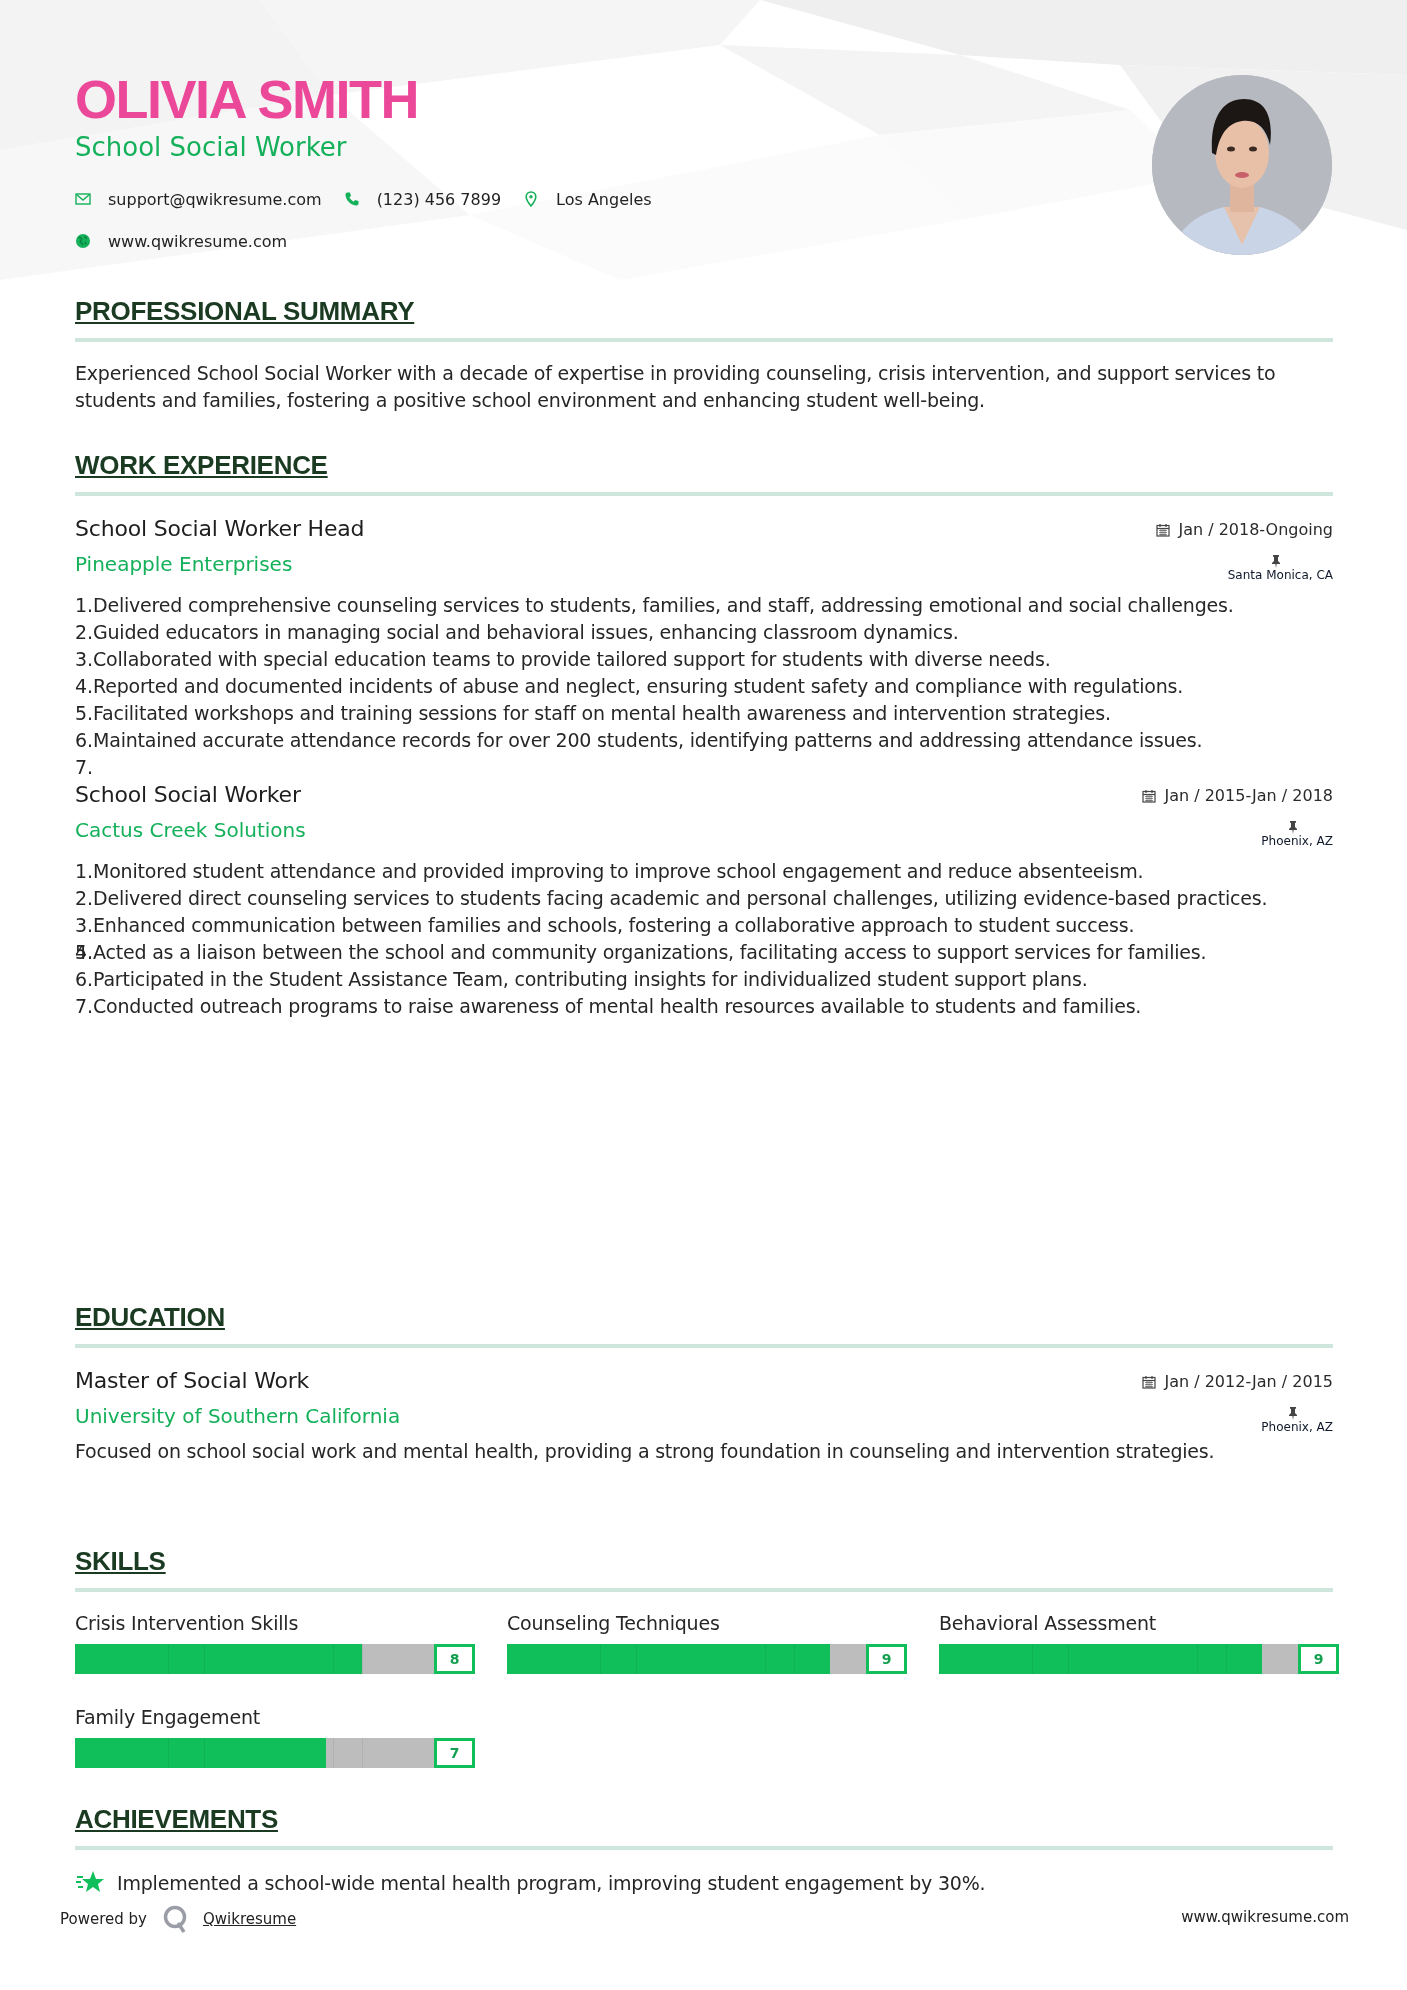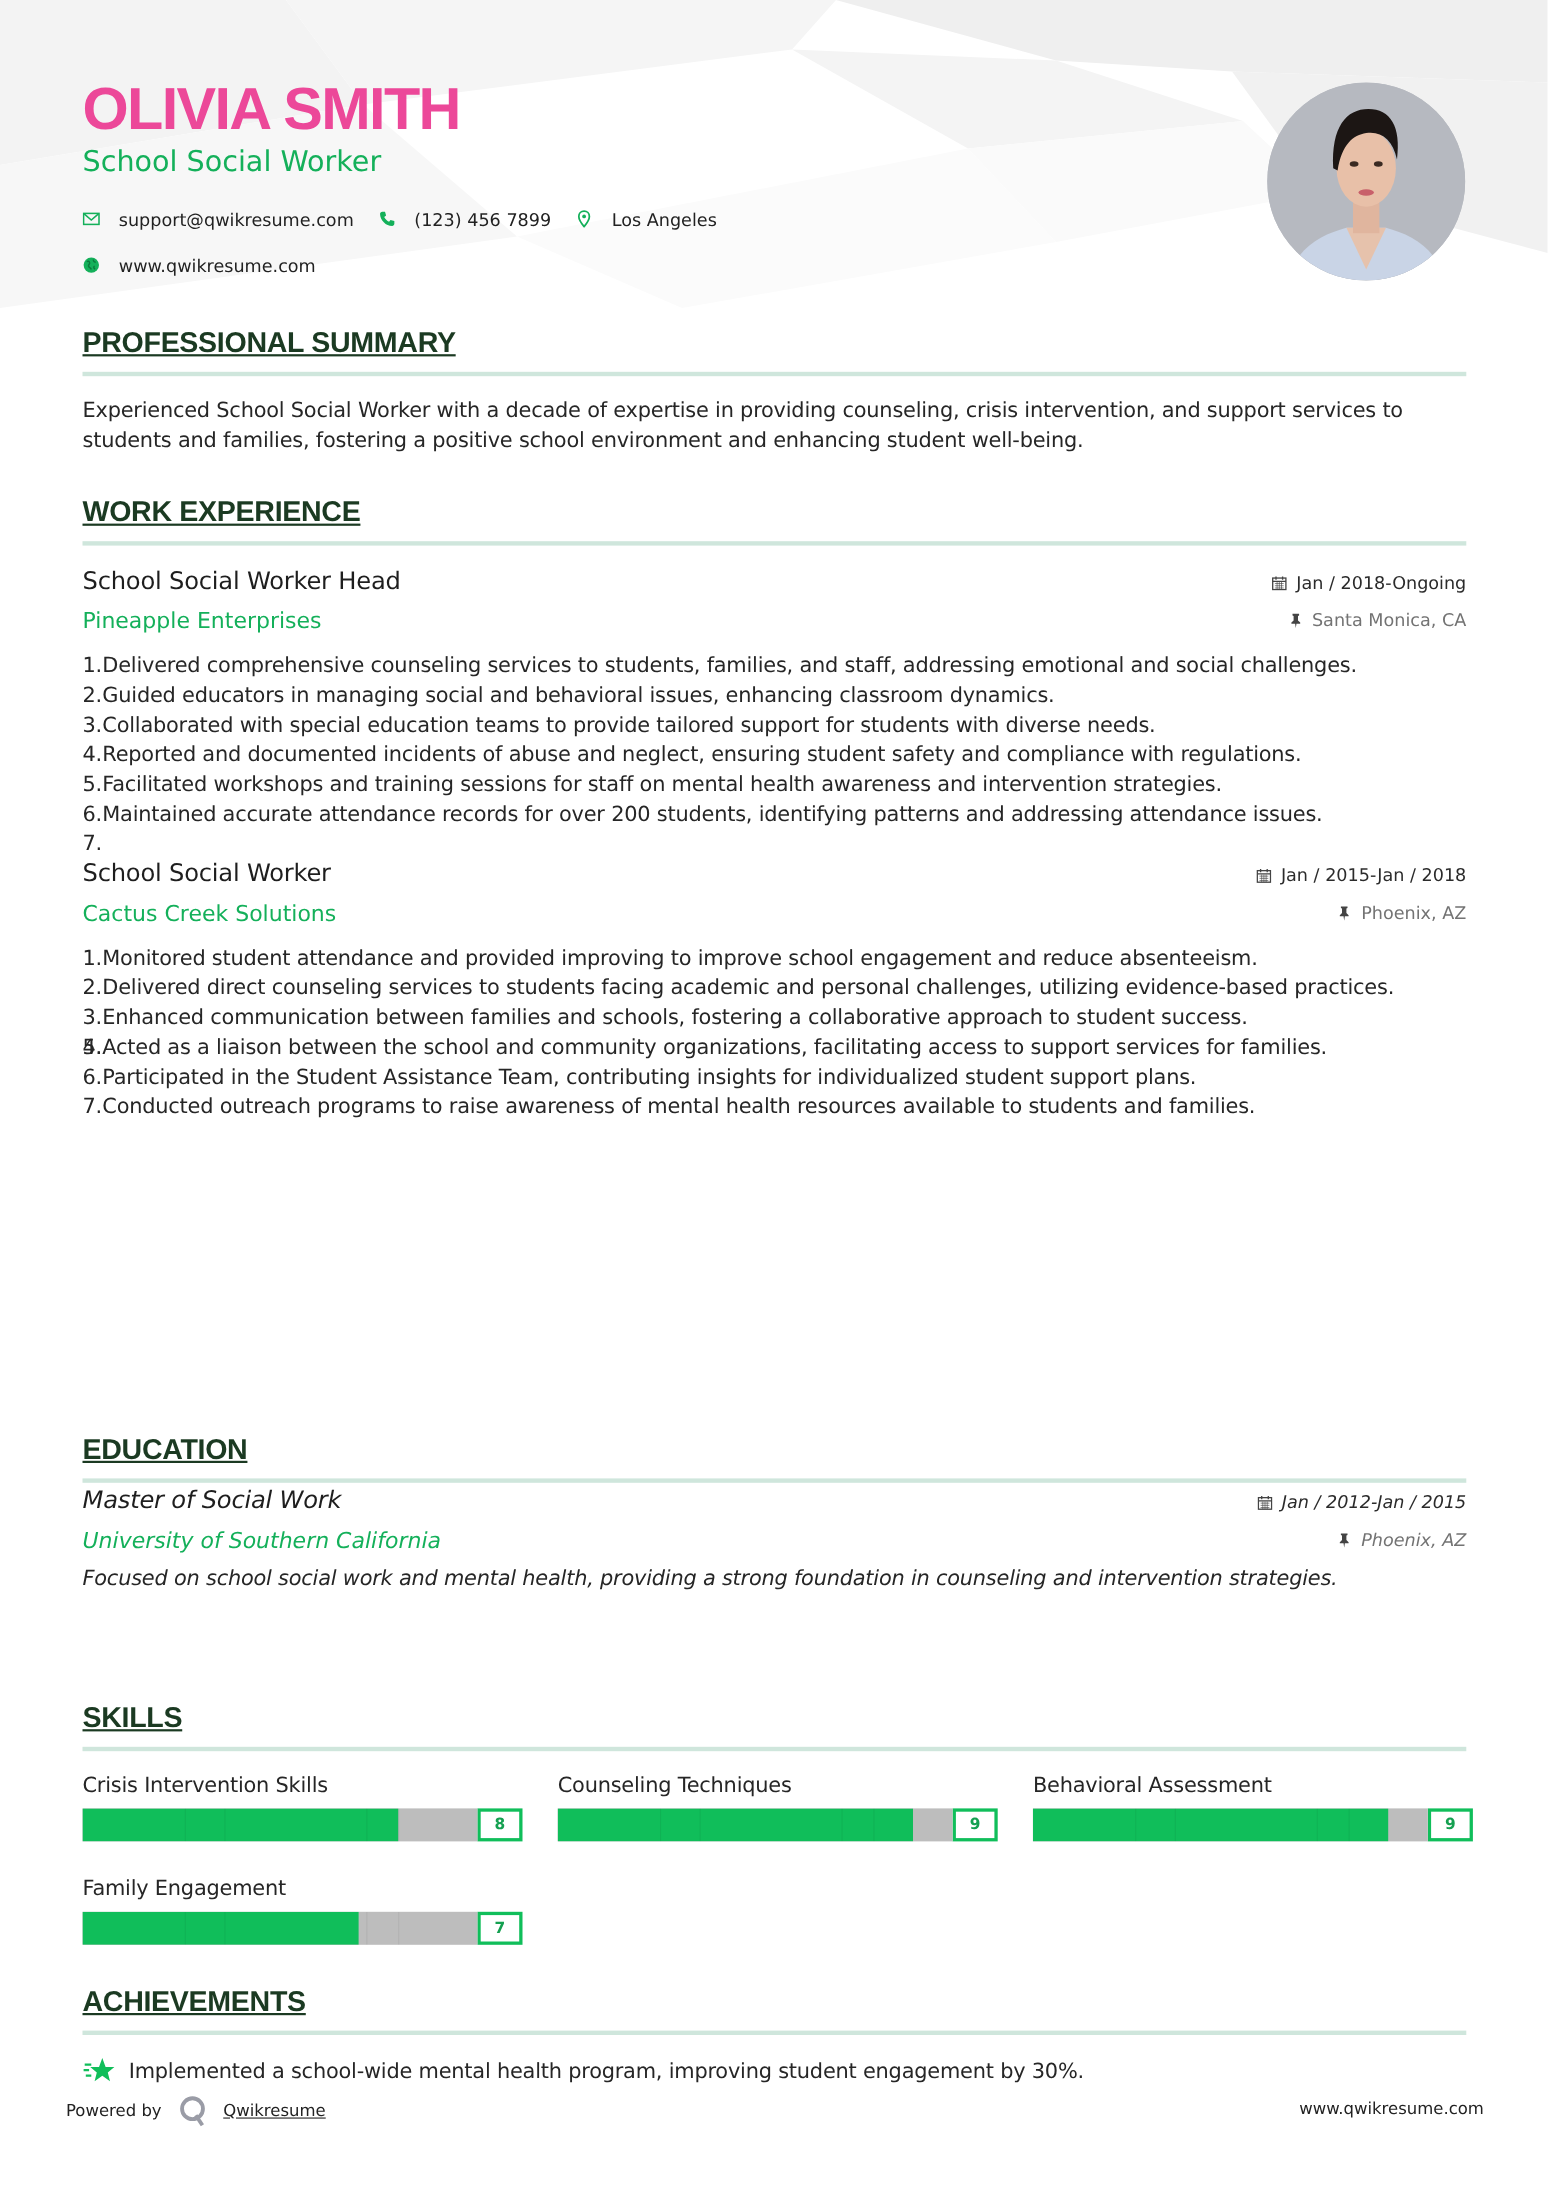--- a/index.html
+++ b/index.html
@@ -27,21 +27,21 @@
   .section-title { font-family: "Liberation Sans", sans-serif; font-weight: 700; font-size: 26px; color: #1b3a22; letter-spacing: -0.3px; line-height: 1; text-decoration: underline; }
   .section-rule { margin-top: 14px; height: 4px; background: #cfe6dc; }
 
   .para { font-size: 19px; line-height: 27px; color: #262626; letter-spacing: -0.2px; }
 
   .entry-head { position: relative; height: 36px; }
   .entry-title { position: absolute; left: 0; top: 0; font-size: 22px; color: #1e1e1e; letter-spacing: -0.2px; }
   .entry-date { position: absolute; right: 0; top: 4px; font-size: 16px; color: #2b2b2b; display: flex; align-items: center; }
   .entry-sub { position: relative; height: 40px; }
   .entry-company { position: absolute; left: 0; top: 0; font-size: 20px; color: #14b05a; }
-  .entry-loc { position: absolute; right: 0; top: 2px; font-size: 16px; color: #737373; display: flex; align-items: center; }
+  .entry-loc { position: absolute; right: 0; top: 2px; font-size: 12px; color: #0f172a; display: flex; align-items: center; flex-direction: column; }
   .mini-ico { width: 14px; height: 14px; margin-right: 8px; color: #444; display: inline-flex; }
   .mini-ico svg { width: 14px; height: 14px; }
 
   ol.bullets { list-style: none; font-size: 19px; line-height: 27px; color: #262626; letter-spacing: -0.2px; }
   ol.bullets li { position: relative; padding-left: 18px; padding-right: 40px; }
   ol.bullets li .num { position: absolute; left: 0; top: 0; }
 
   .skills-grid { display: grid; grid-template-columns: 400px 400px 400px; column-gap: 29px; row-gap: 16px; margin-top: 20px; gap: 32px; }
   .skill-name { font-size: 19px; color: #262626; margin-bottom: 10px; letter-spacing: -0.2px; }
   .skill-bar { position: relative; height: 30px; display: flex; }
@@ -221,21 +221,21 @@
         <li><span class="num">5.</span><span>Acted as a liaison between the school and community organizations, facilitating access to support services for families.</span></li>
         <li><span class="num">6.</span><span>Participated in the Student Assistance Team, contributing insights for individualized student support plans.</span></li>
         <li><span class="num">7.</span><span>Conducted outreach programs to raise awareness of mental health resources available to students and families.</span></li>
       </ol>
     </div>
   </div>
 
   <div class="section" style="top:1304px;">
     <div class="section-title">EDUCATION</div>
     <div class="section-rule"></div>
-    <div style="margin-top:4px;font-style:italic;">
+    <div style="margin-top:20px;">
       <div class="entry-head">
         <div class="entry-title">Master of Social Work</div>
         <div class="entry-date">
           <span class="mini-ico">
               <svg viewBox="0 0 14 14">
                 <rect x="1" y="2.5" width="12" height="10.5" fill="none" stroke="currentColor" stroke-width="1.2"></rect>
                 <line x1="1" y1="5.5" x2="13" y2="5.5" stroke="currentColor" stroke-width="1.2"></line>
                 <line x1="4" y1="1" x2="4" y2="4" stroke="currentColor" stroke-width="1.2"></line>
                 <line x1="10" y1="1" x2="10" y2="4" stroke="currentColor" stroke-width="1.2"></line>
                 <path d="M3 7.5h8M3 9.5h8M3 11.5h8M5 6v7M7 6v7M9 6v7" stroke="currentColor" stroke-width="0.6"></path>

